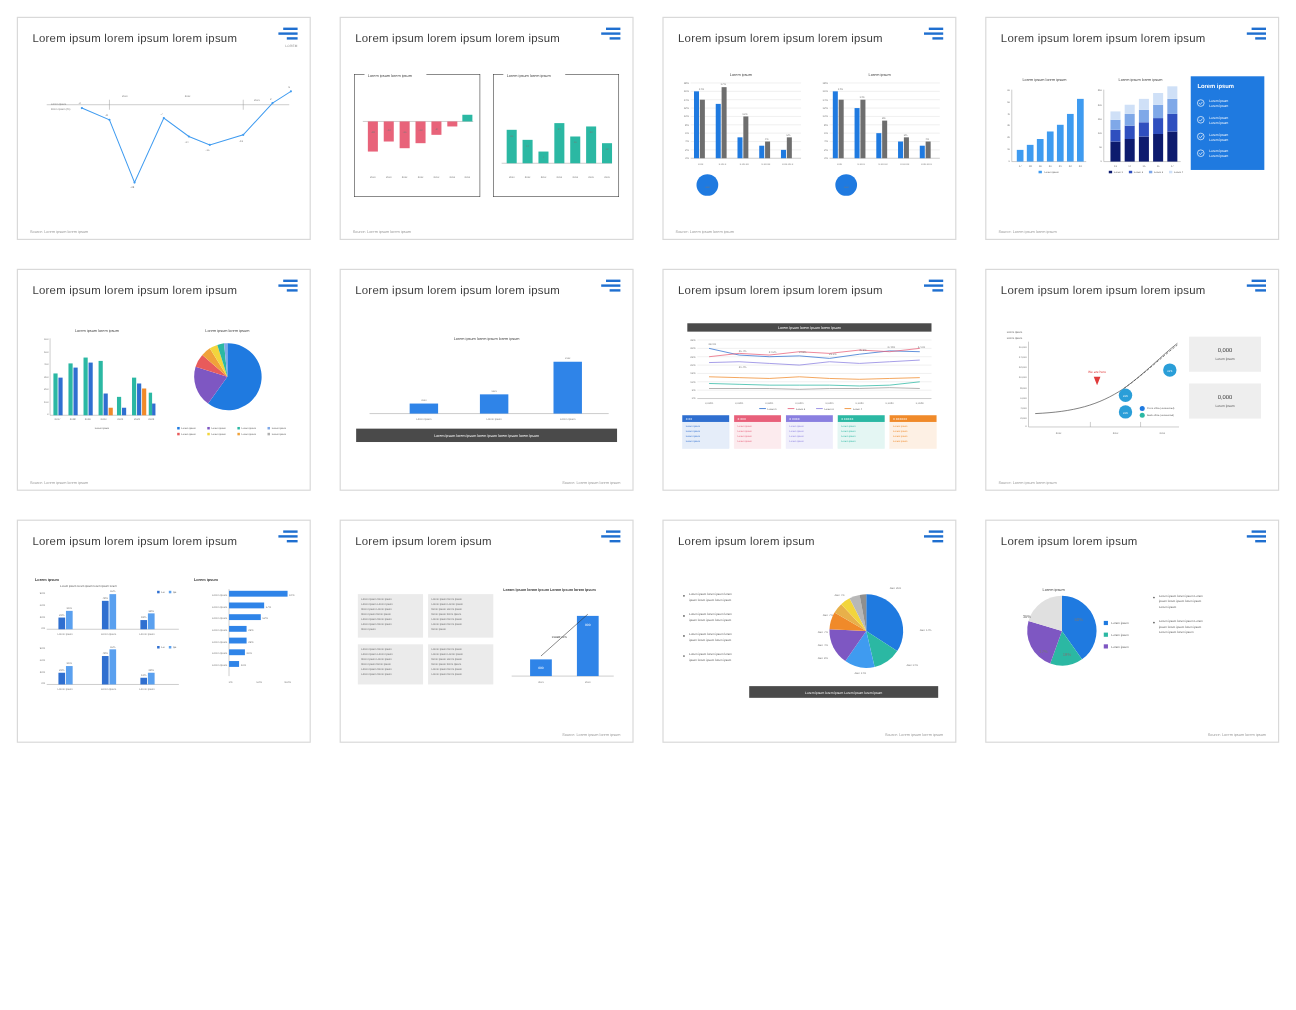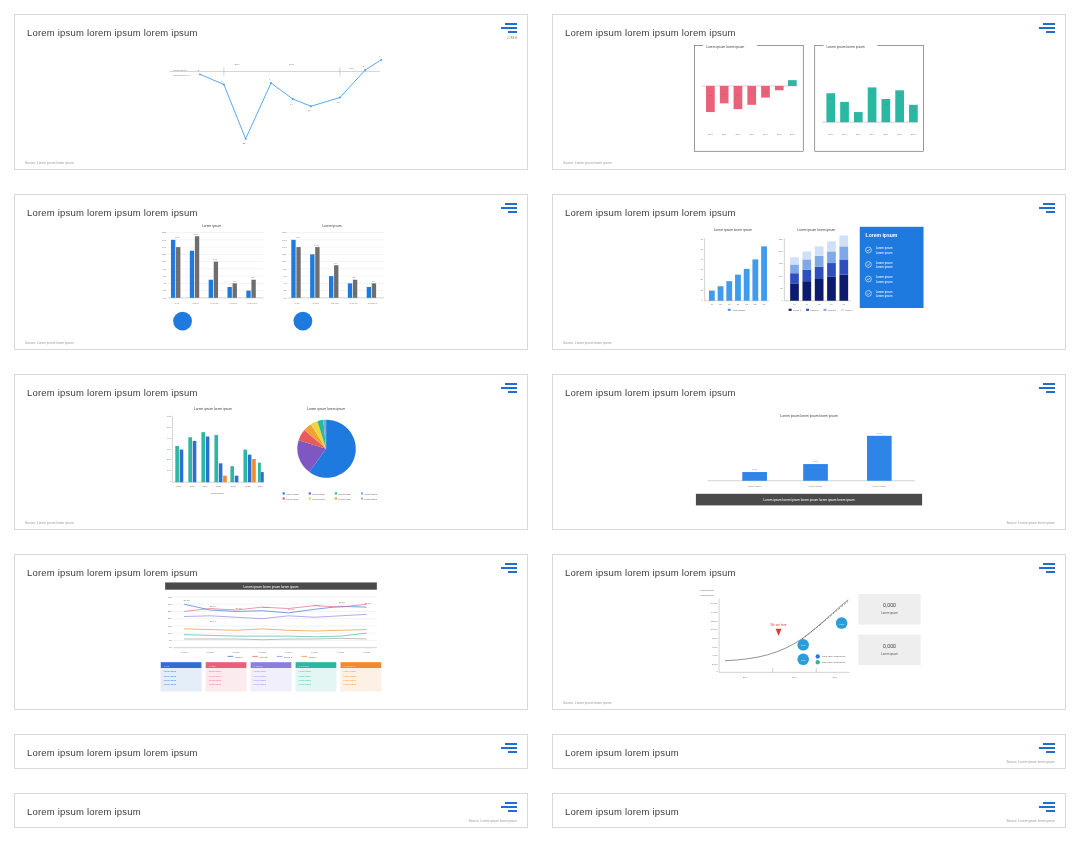--- a/index.html
+++ b/index.html
@@ -1,18 +1,18 @@
 <!DOCTYPE html>
 <html><head>
 <meta charset="utf-8">
 <style>
   html,body{margin:0;padding:0;background:#ffffff;}
   body{font-family:"Liberation Sans",sans-serif;color:#333;}
   .deck{width:1080px;height:842px;box-sizing:border-box;padding:14px;display:grid;
-        grid-template-columns:repeat(2,1fr);grid-template-rows:repeat(4,1fr);gap:24px;}
+        grid-template-columns:repeat(4,1fr);grid-template-rows:repeat(4,1fr);gap:24px;}
   .slide{border:1px solid #d9d9d9;background:#fff;position:relative;overflow:hidden;padding:8px 10px;box-sizing:border-box;}
   .slide-title{font-size:9.5px;color:#3b3b3b;font-weight:400;margin:4px 2px 2px 2px;letter-spacing:.2px;}
   .logo{position:absolute;top:8px;right:10px;width:18px;height:14px;}
   .logo .bar{position:absolute;right:0;background:#1f6fd0;}
   .logo-txt{position:absolute;bottom:-3px;right:0;font-size:2.6px;color:#888;letter-spacing:.2px;}
   .footnote{position:absolute;left:10px;bottom:4px;font-size:3.2px;color:#9a9a9a;}
   .footnote-r{position:absolute;right:10px;bottom:4px;font-size:3.2px;color:#9a9a9a;}
   .body{position:absolute;left:10px;right:10px;top:26px;bottom:12px;}
   svg{display:block;overflow:visible;}
   .axis{stroke:#9a9a9a;stroke-width:.6;}

